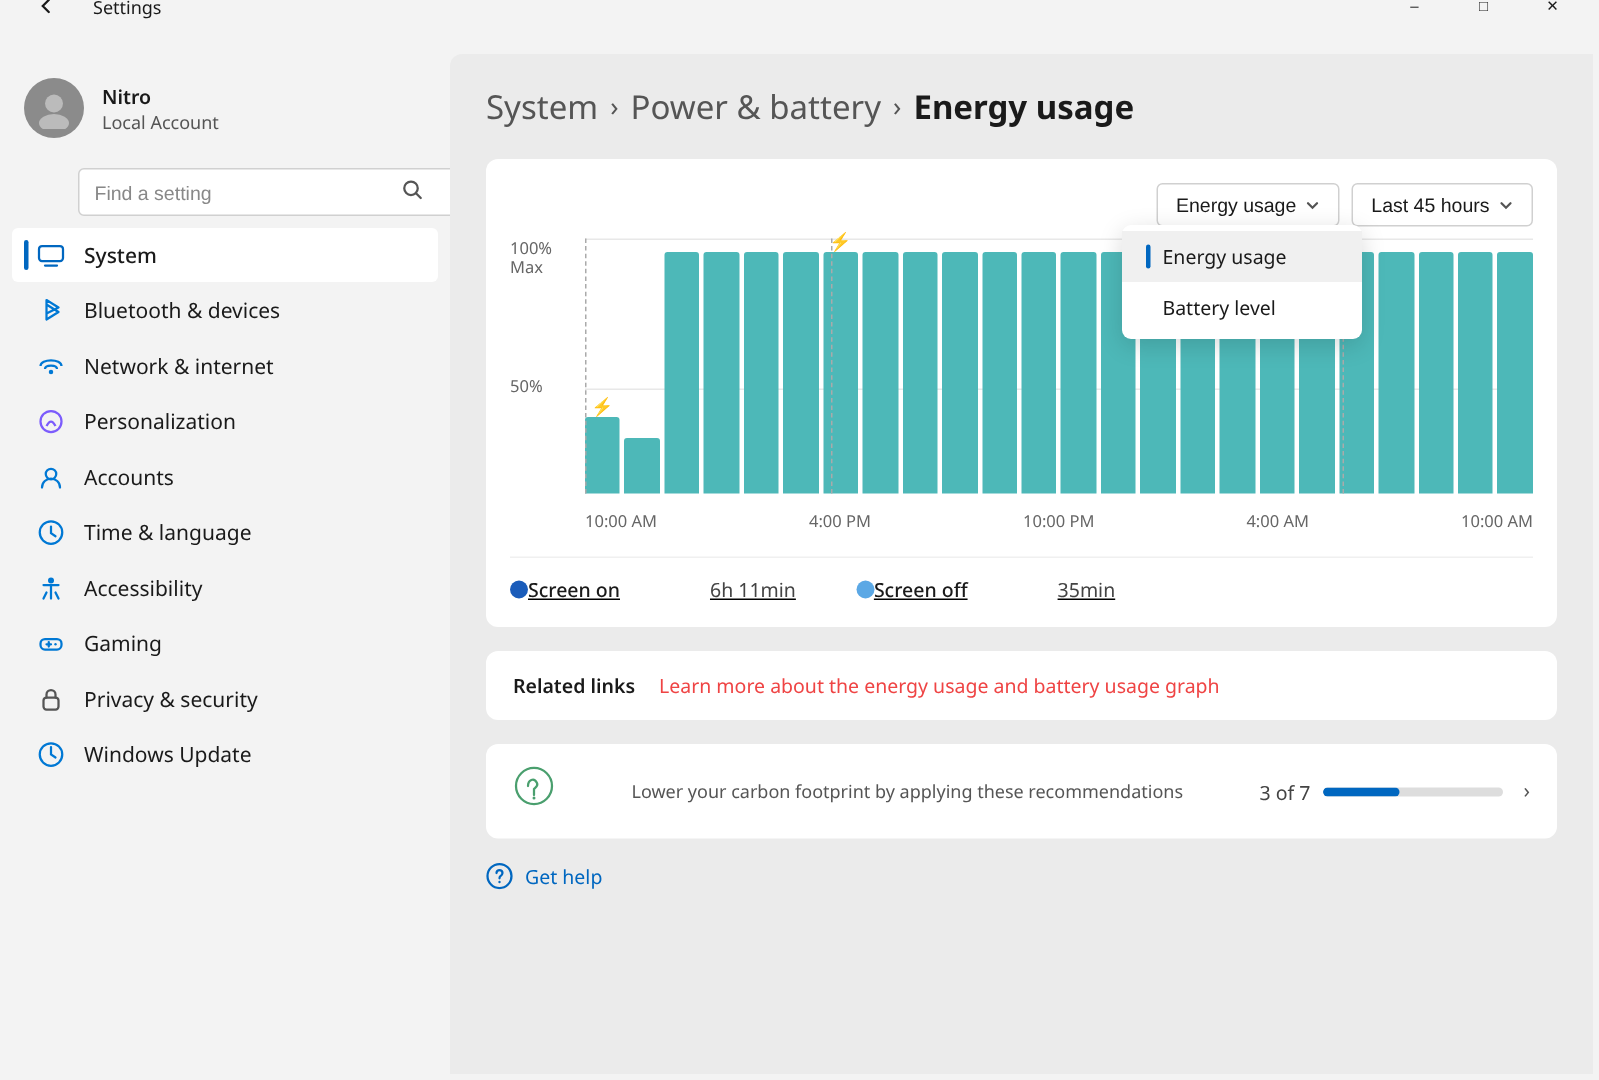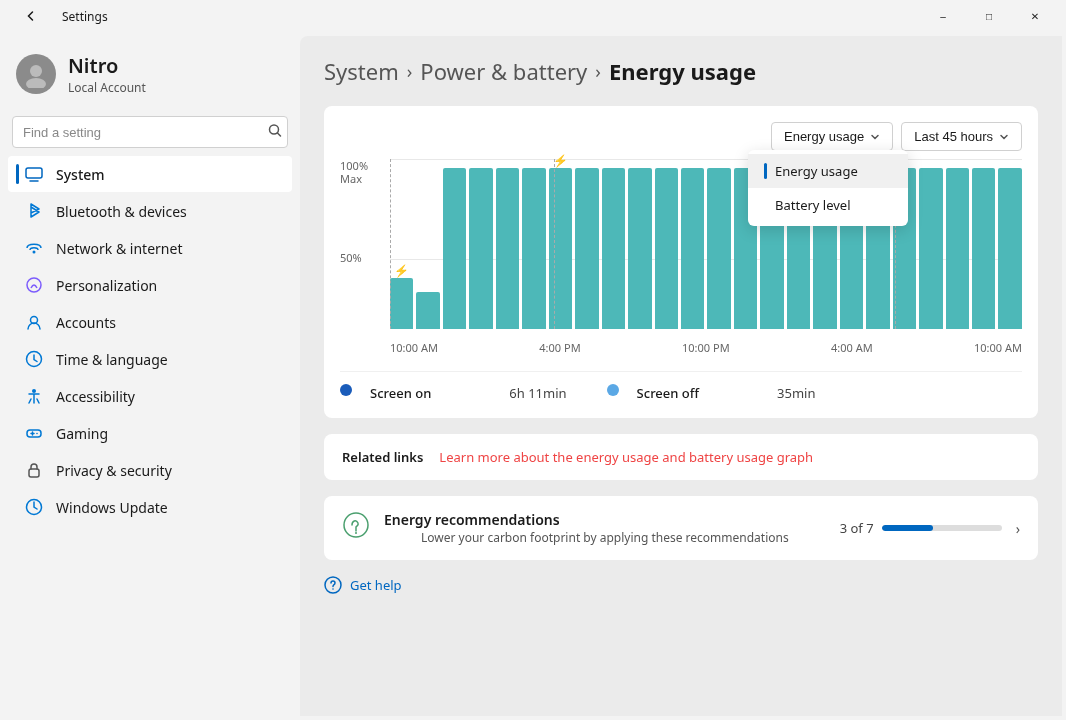--- a/index.html
+++ b/index.html
@@ -11,21 +11,21 @@
       overflow: hidden;
       display: flex;
       flex-direction: column;
     }
 
     
     .title-bar {
       height: 32px;
       background: #f3f3f3;
       display: flex;
-      align-items: center;
+      align-items: flex-end;
       justify-content: space-between;
       padding: 12px 8px;
       flex-shrink: 0;
     }
     .title-bar-left {
       display: flex;
       align-items: center;
       gap: 8px;
       font-size: 12px;
       color: #1a1a1a;
@@ -74,21 +74,21 @@
       width: 40px;
       height: 40px;
       background: #8b8b8b;
       border-radius: 50%;
       display: flex;
       align-items: center;
       justify-content: center;
       flex-shrink: 0;
     }
     .user-info-name {
-      font-size: 20px;
+      font-size: 13px;
       font-weight: 600;
       color: #1a1a1a;
     }
     .user-info-sub {
       font-size: 12px;
       color: #555;
     }
 
     .search-box {
       margin: 0 12px 8px 12px;
@@ -97,20 +97,21 @@
     .search-input {
       width: 100%;
       height: 32px;
       border: 1px solid #d0d0d0;
       border-radius: 4px;
       padding: 0 32px 0 10px;
       font-size: 13px;
       background: white;
       outline: none;
       color: #1a1a1a;
+      margin-left: 40px;
     }
     .search-input::placeholder { color: #888; }
     .search-icon-btn {
       position: absolute;
       right: 6px;
       top: 50%;
       transform: translateY(-50%);
       background: none;
       border: none;
       cursor: pointer;
@@ -332,21 +333,23 @@
     
     .screen-stats {
       display: flex;
       gap: 40px;
       margin-top: 12px;
       padding-top: 12px;
       border-top: 1px solid #f0f0f0;
     }
     .stat-item {
       display: flex;
-      gap: 18px;
+      align-items: center;
+      gap: 0;
+      text-decoration: underline;
     }
     .stat-dot {
       width: 12px;
       height: 12px;
       border-radius: 50%;
       flex-shrink: 0;
     }
     .stat-label {
       font-size: 13px;
       color: #1a1a1a;
@@ -740,21 +743,20 @@
 
     <div class="recommendation-card">
       <div class="rec-icon">
         <svg width="28" height="28" viewBox="0 0 28 28" fill="none">
           <circle cx="14" cy="14" r="12" stroke="#4a9f6e" stroke-width="1.5" fill="none"></circle>
           <path d="M10 14 C10 10 14 8 16 12 C17 14 15 15 14 16 L14 20" stroke="#4a9f6e" stroke-width="1.5" stroke-linecap="round"></path>
           <circle cx="14" cy="22" r="1" fill="#4a9f6e"></circle>
         </svg>
       </div>
       <div class="rec-text">
-        <div class="rec-title">Energy recommendations</div>
         <div class="rec-sub">Lower your carbon footprint by applying these recommendations</div>
       </div>
       <div class="rec-progress">
         <span>3 of 7</span>
         <div class="progress-bar-bg">
           <div class="progress-bar-fill" id="progress-fill" style="width: 43%;"></div>
         </div>
       </div>
       <span class="chevron-right">›</span>
     </div>

